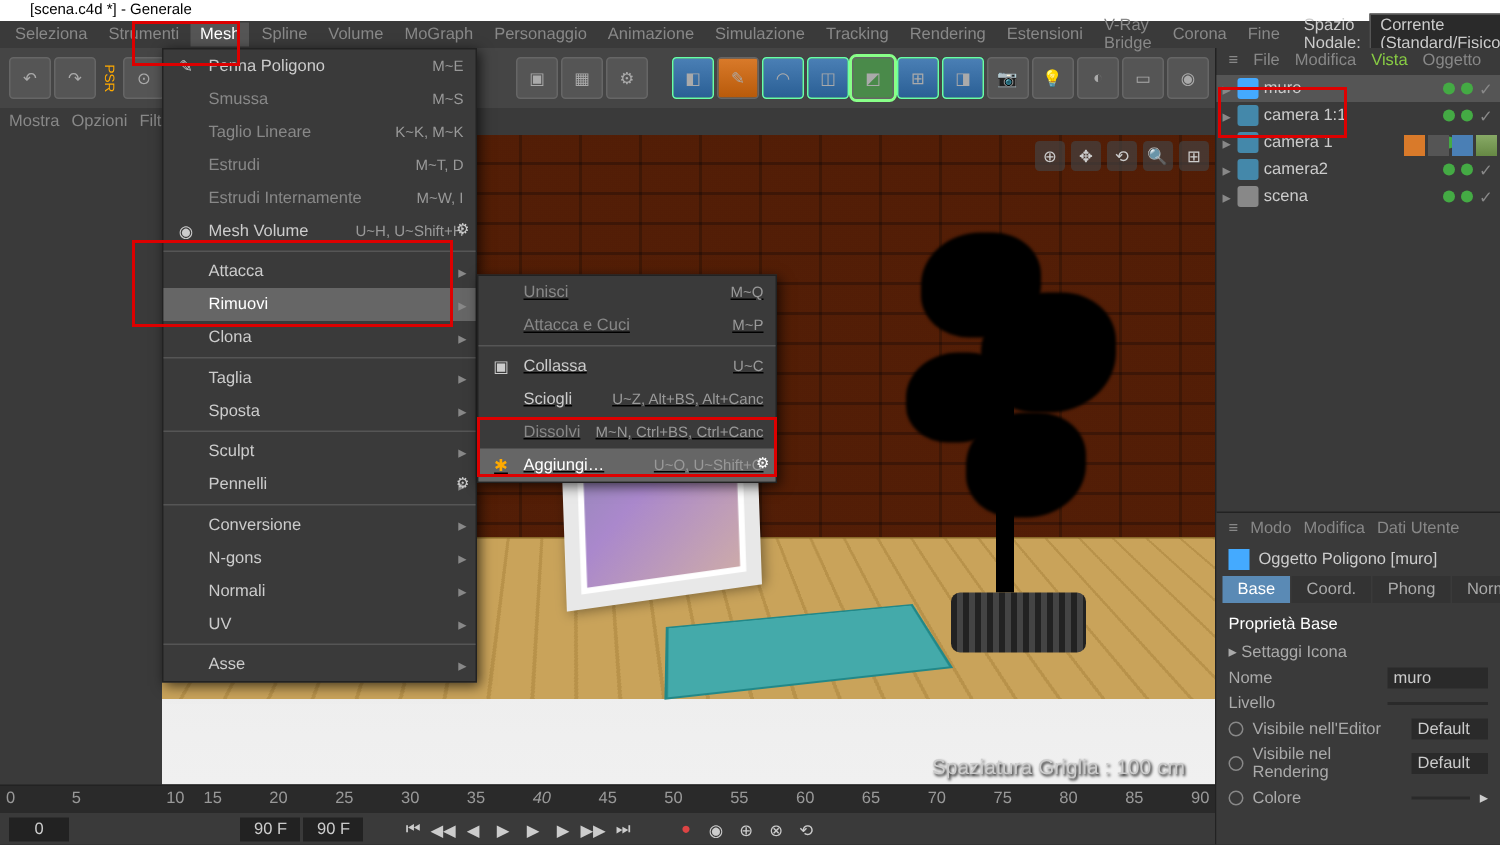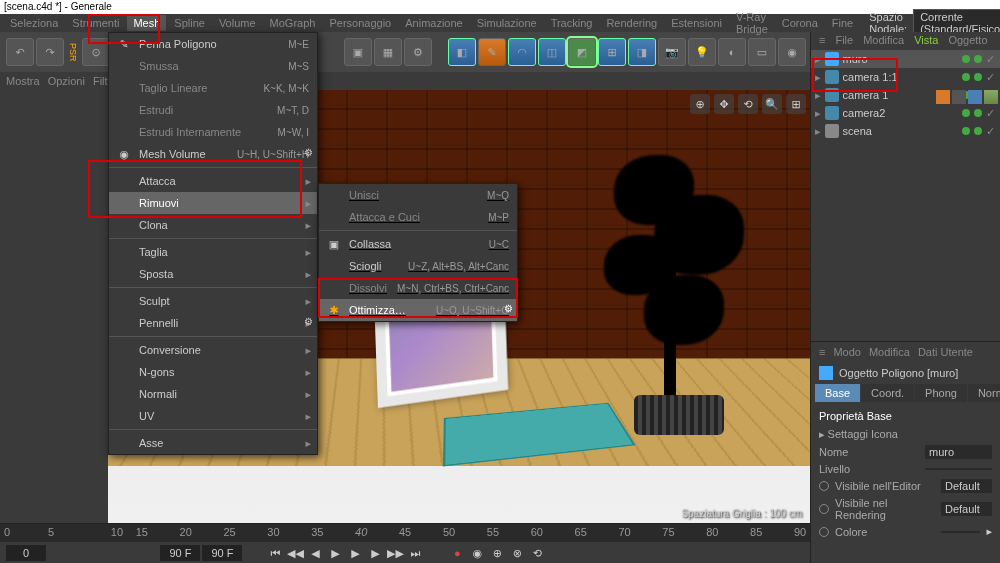--- a/index.html
+++ b/index.html
@@ -1,17 +1,17 @@
 <!DOCTYPE html>
 <html><head>
 <meta charset="utf-8">
 <style>
 * { margin:0; padding:0; box-sizing:border-box; font-family:Arial,sans-serif; font-size:11px; user-select:none; }
 body { width:1000px; height:563px; background:#333; overflow:hidden; position:relative; }
-.titlebar { background:#fff; color:#000; padding:1px 4px; height:14px; font-size:10px; }
+.titlebar { background:#fff; color:#000; padding:1px 20px; height:14px; font-size:10px; }
 .menubar { background:#3a3a3a; height:18px; display:flex; align-items:center; padding:0 4px; gap:2px; }
 .menubar .mi { color:#888; padding:2px 6px; cursor:pointer; }
 .menubar .mi.on { background:#555; color:#fff; }
 .menulabel { color:#ccc; margin-left:8px; }
 .menudrop { color:#ccc; background:#2a2a2a; border:1px solid #555; padding:1px 6px; margin-left:4px; }
 .toolbar { background:#454545; height:40px; display:flex; align-items:center; padding:0 6px; gap:2px; }
 .tbtn { width:28px; height:28px; background:#555; border:1px solid #666; border-radius:3px; display:flex; align-items:center; justify-content:center; color:#aaa; }
 .tbtn.cube { background:linear-gradient(#4a7fb5,#2a5f95); border-color:#6fa; }
 .tbtn.orange { background:linear-gradient(#d97a2a,#b85a0a); }
 .tbtn.green { background:#4a8a4a; }
@@ -33,21 +33,21 @@
 .frame::after { content:""; position:absolute; inset:4px; background:linear-gradient(135deg,#88a,#a8c,#caa); }
 .book { position:absolute; bottom:12%; left:48%; width:180px; height:80px; background:#4aa; transform:perspective(400px) rotateX(55deg) rotate(-10deg); border:2px solid #288; }
 .tree { position:absolute; top:15%; right:8%; width:160px; height:280px; }
 .tree .foliage { position:absolute; width:60px; height:60px; background:#000; border-radius:50% 40% 50% 40%; filter:blur(1px); }
 .tree .f1 { top:0; left:20px; width:80px; height:70px; }
 .tree .f2 { top:40px; left:60px; width:90px; height:80px; }
 .tree .f3 { top:80px; left:10px; width:70px; height:60px; }
 .tree .f4 { top:120px; left:50px; width:80px; height:70px; }
 .tree .trunk { position:absolute; top:60px; left:70px; width:12px; height:180px; background:#000; }
 .tree .pot { position:absolute; bottom:0; left:40px; width:90px; height:40px; background:repeating-linear-gradient(90deg,#222 0 4px,#444 4px 8px); border-radius:6px; }
-.griglabel { position:absolute; bottom:4px; right:8px; color:#ccc; font-size:10px; text-shadow:1px 1px 2px #000; }
+.griglabel { position:absolute; bottom:4px; right:20px; color:#ccc; font-size:14px; text-shadow:1px 1px 2px #000; }
 .dropdown { position:absolute; background:#3a3a3a; border:1px solid #222; box-shadow:2px 2px 8px #000a; z-index:100; min-width:210px; }
 .dropdown .it { display:flex; align-items:center; padding:4px 8px; color:#888; gap:8px; position:relative; }
 .dropdown .it.en { color:#ccc; }
 .dropdown .it.hl { background:#666; color:#fff; }
 .dropdown .it .sc { margin-left:auto; font-size:10px; color:#999; }
 .dropdown .it .arr { position:absolute; right:6px; color:#888; }
 .dropdown .it .gear { position:absolute; right:4px; top:4px; font-size:10px; }
 .dropdown hr { border:0; border-top:1px solid #555; margin:2px 0; }
 .dropdown .ico { width:14px; height:14px; display:inline-flex; align-items:center; justify-content:center; }
 .dd1 { top:32px; left:108px; }
@@ -302,21 +302,21 @@
       <span>Sciogli</span>
       <span class="sc">U~Z, Alt+BS, Alt+Canc</span>
     </div>
     <div class="it">
       <span class="ico"></span>
       <span>Dissolvi</span>
       <span class="sc">M~N, Ctrl+BS, Ctrl+Canc</span>
     </div>
     <div class="it en hl">
       <span class="ico" style="color:#fa0">✱</span>
-      <span>Ottimizza…</span>
+      <span>Aggiungi…</span>
       <span class="sc">U~O, U~Shift+O</span>
       <span class="gear">⚙</span>
     </div>
   </div>
 
 <div class="redbox rb1"></div>
 <div class="redbox rb2"></div>
 <div class="redbox rb3"></div>
 <div class="redbox rb4"></div>
 

